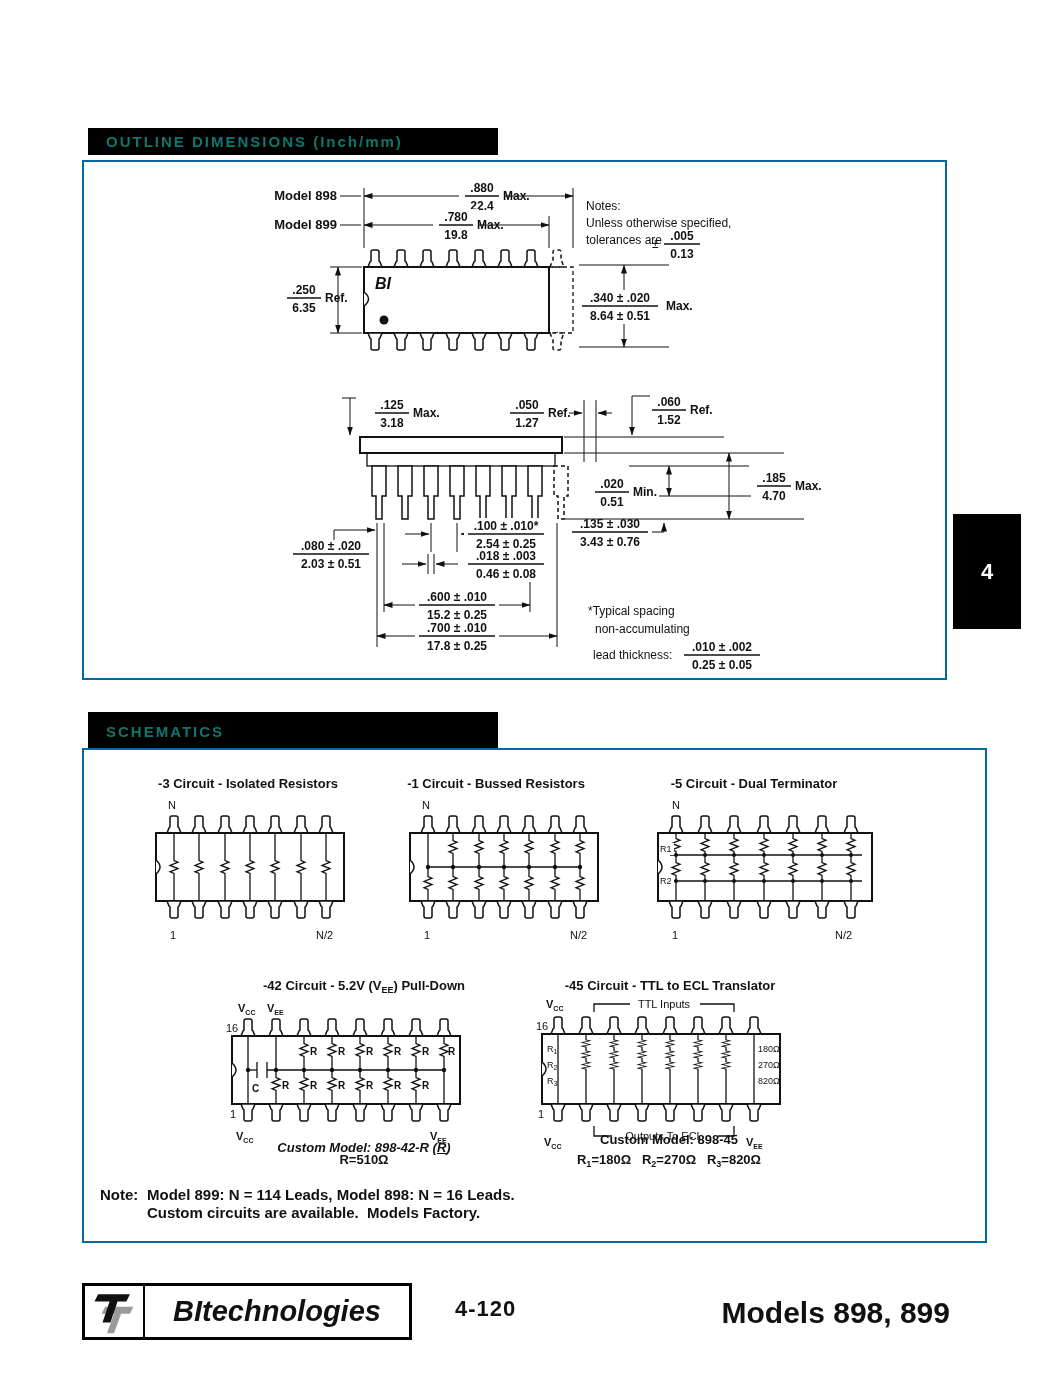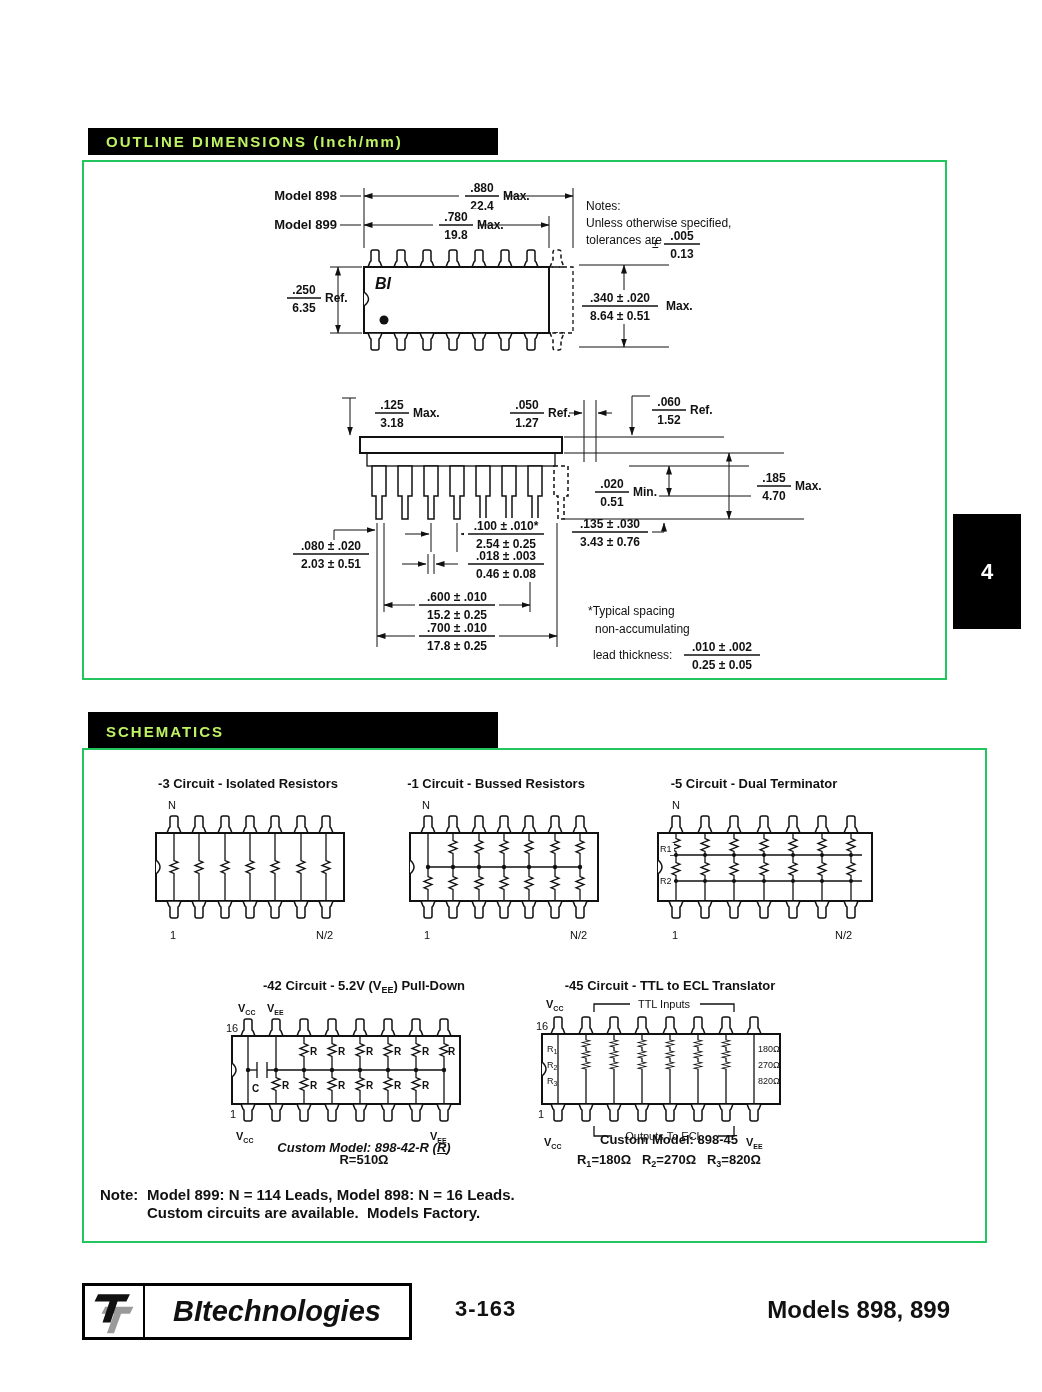--- a/index.html
+++ b/index.html
@@ -1,18 +1,18 @@
 <!DOCTYPE html>
 <html><head>
 <meta charset="utf-8">
 <style>
   html,body{margin:0;padding:0;background:#e8e8e8;}
   .page{position:relative;width:1042px;height:1392px;background:#fff;font-family:"Liberation Sans",sans-serif;color:#111;overflow:hidden;}
-  .bar{position:absolute;background:#000;color:#bef264;font-weight:bold;font-size:15px;letter-spacing:2px;display:flex;align-items:center;padding-left:18px;box-sizing:border-box;}
-  .panel{position:absolute;border:2px solid #22c55e;background:#fff;}
+  .bar{position:absolute;background:#000;color:#0f766e;font-weight:bold;font-size:15px;letter-spacing:2px;display:flex;align-items:center;padding-left:18px;box-sizing:border-box;}
+  .panel{position:absolute;border:2px solid #0369a1;background:#fff;}
   .abs{position:absolute;}
   .ttl{font-size:13px;font-weight:bold;text-align:center;}
   .cap{font-size:13px;font-weight:bold;text-align:center;}
   .subt{font-size:9px;font-weight:bold;vertical-align:-3px;}
   .ru{text-decoration:underline;}
   .notetxt{font-size:15px;font-weight:bold;white-space:pre;}
   svg{font-family:"Liberation Sans",sans-serif;}
   svg text{fill:#111;}
   .ln{stroke:#111;stroke-width:1.3;fill:none;}
   .ln2{stroke:#111;stroke-width:2;fill:none;}
@@ -26,21 +26,21 @@
   .rl{font-size:10px;font-weight:bold;}
   .sm{font-size:9px;}
   .ss{font-size:7px;}
   .vl{font-size:11px;font-weight:bold;}
   .bilogo{font-size:16px;font-weight:bold;font-style:italic;}
   .tab4{position:absolute;left:953px;top:514px;width:68px;height:115px;background:#000;color:#fff;display:flex;align-items:center;justify-content:center;font-size:22px;font-weight:bold;}
   .logobox{position:absolute;left:82px;top:1283px;width:330px;height:57px;border:3px solid #000;box-sizing:border-box;display:flex;align-items:stretch;background:#fff;}
   .markcell{width:58px;border-right:2px solid #000;display:flex;align-items:center;justify-content:center;}
   .brand{flex:1;display:flex;align-items:center;justify-content:center;font-style:italic;font-weight:bold;font-size:29px;letter-spacing:0;}
   .pageno{position:absolute;left:455px;top:1296px;font-size:22px;font-weight:bold;letter-spacing:1px;}
-  .models{position:absolute;left:700px;top:1296px;width:250px;text-align:right;font-size:24px;font-weight:bold;}
+  .models{position:absolute;left:700px;top:1296px;width:250px;text-align:right;font-size:30px;font-weight:bold;}
 </style>
 </head>
 <body>
 
 <div class="page">
 
   <svg width="0" height="0" style="position:absolute" aria-hidden="true">
     <defs>
       <g id="pinU">
           <path d="M1,18 L3,13 L4,12 L4,3 Q4,1 6,1 L10,1 Q12,1 12,3 L12,12 L13,13 L15,18 Z" fill="#fff" stroke="#111" stroke-width="1.5"></path>
@@ -711,16 +711,16 @@
       <svg width="46" height="46" viewBox="0 0 52 52">
         <polygon points="16,20 48,20 44,28 34,28 26,50 18,50 26,28 12,28" fill="#9a9a9a"></polygon>
         <polygon points="8,6 44,6 40,14 30,14 22,38 13,38 21,14 4,14" fill="#111"></polygon>
       </svg>
     </div>
     <div class="brand">
       <span>BI</span>
         <span> technologies</span>
     </div>
   </div>
-  <div class="pageno">3-163</div>
+  <div class="pageno">4-120</div>
   <div class="models">Models 898, 899</div>
 
 </div>
 
 </body></html>

